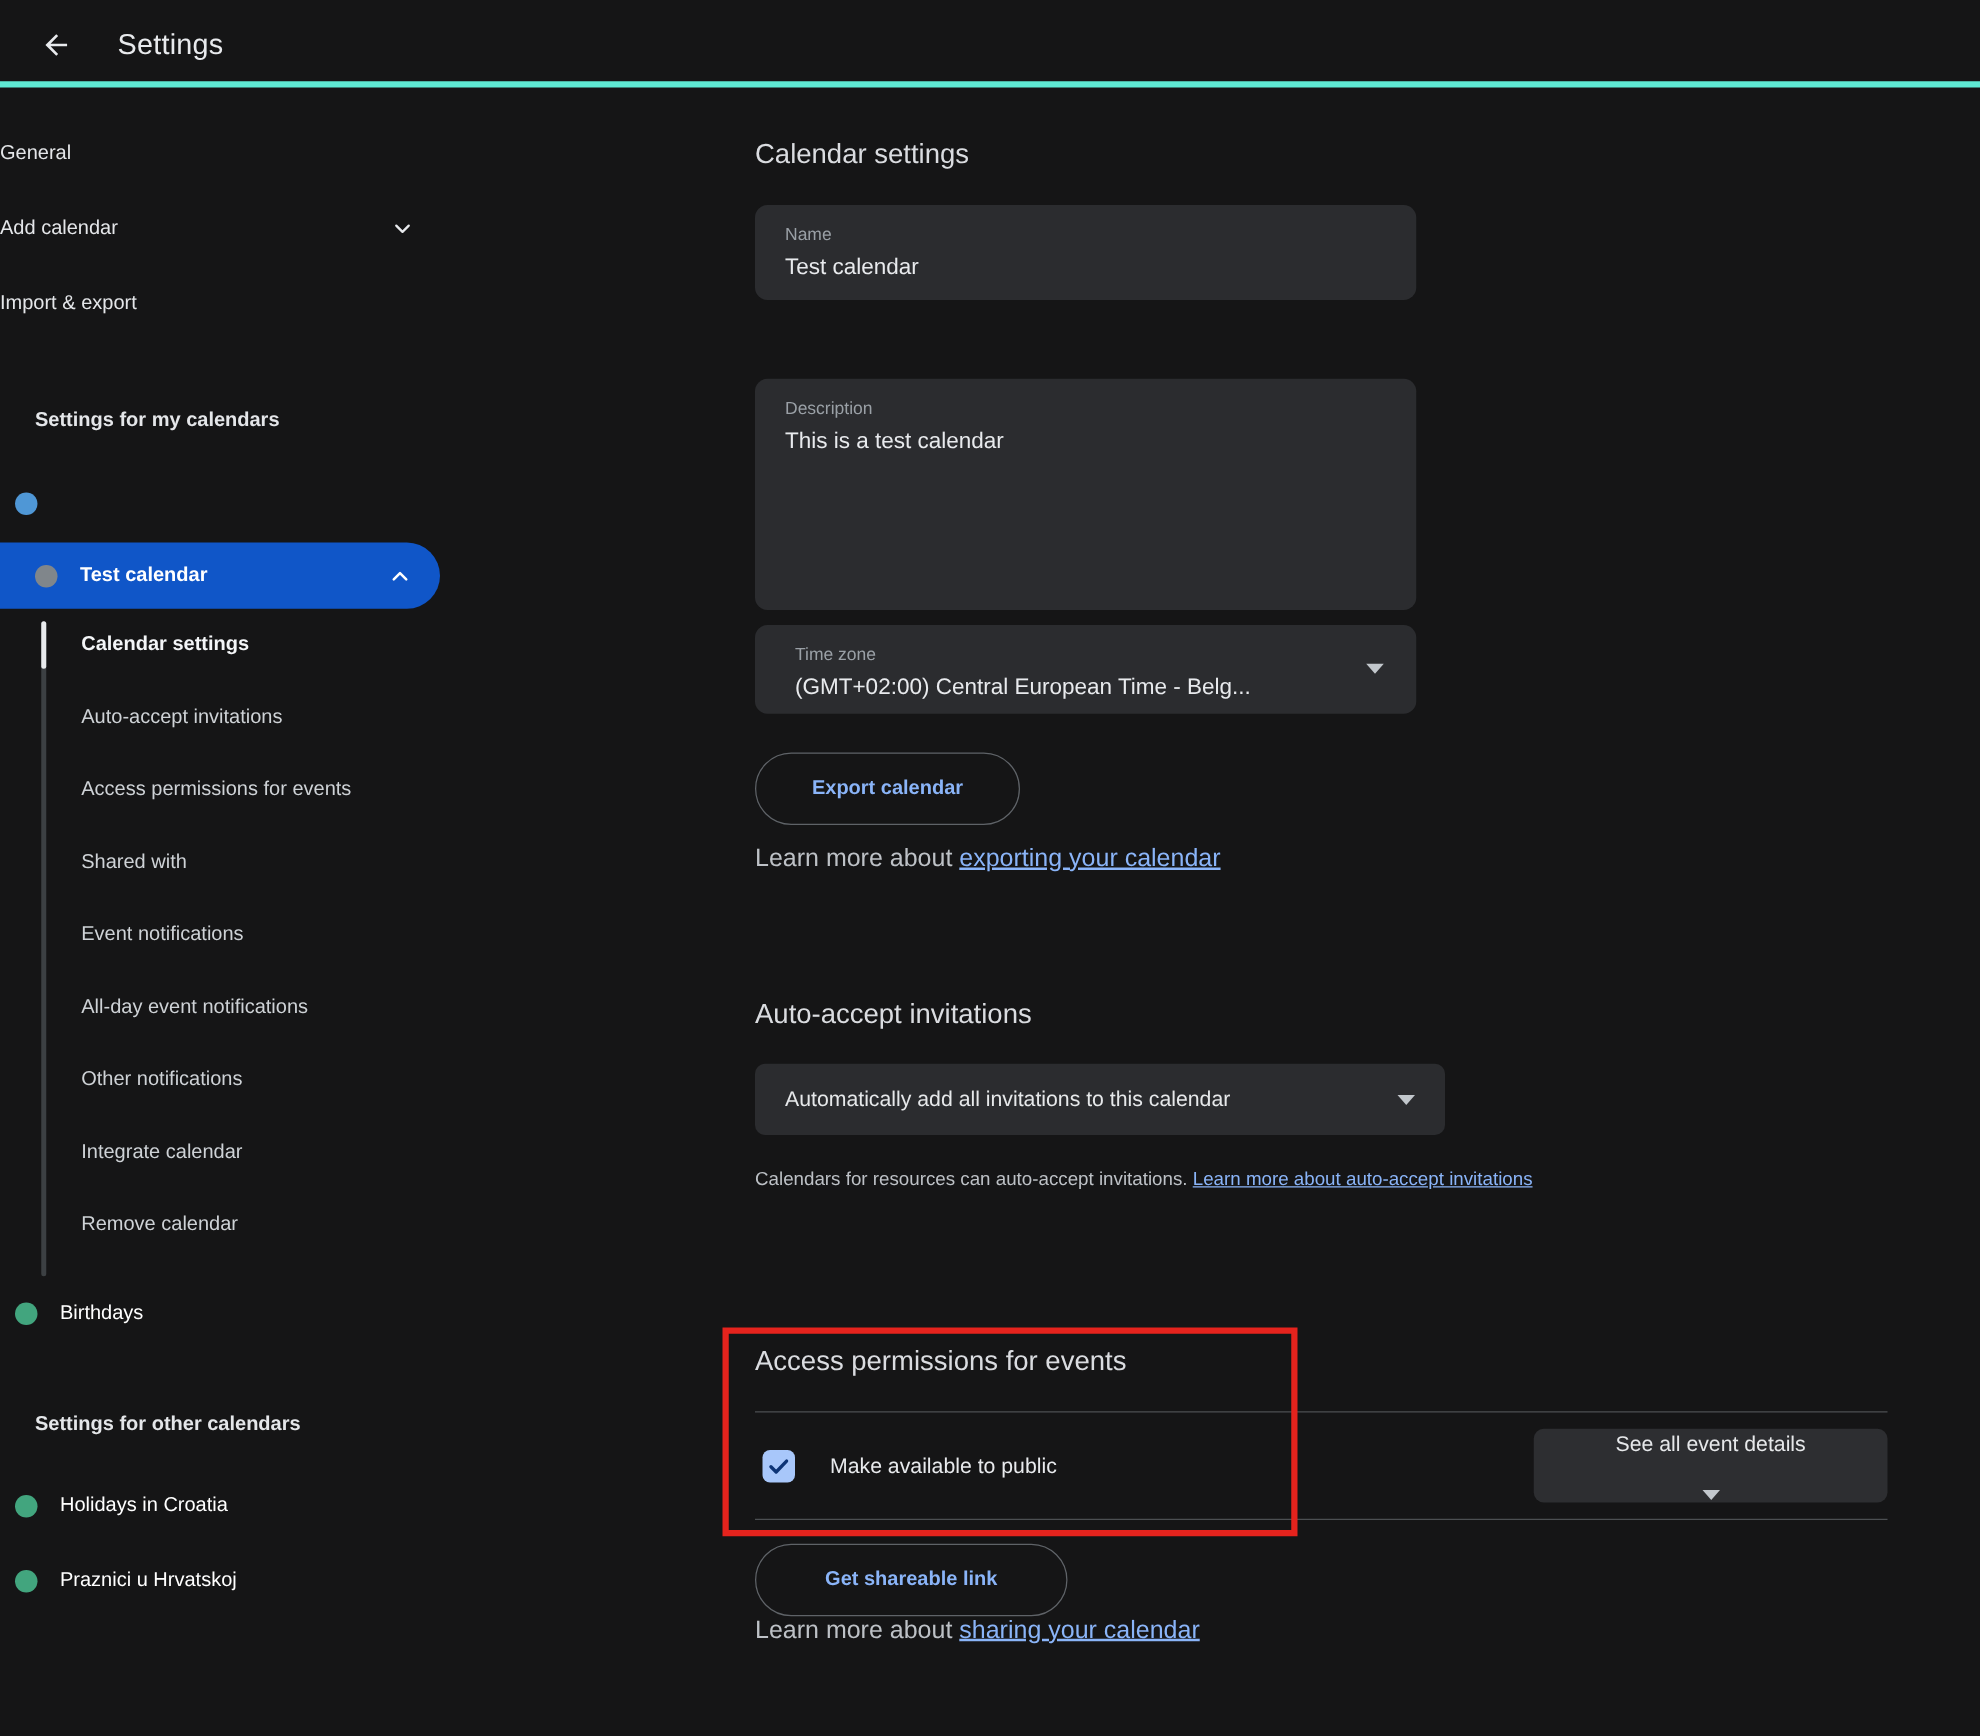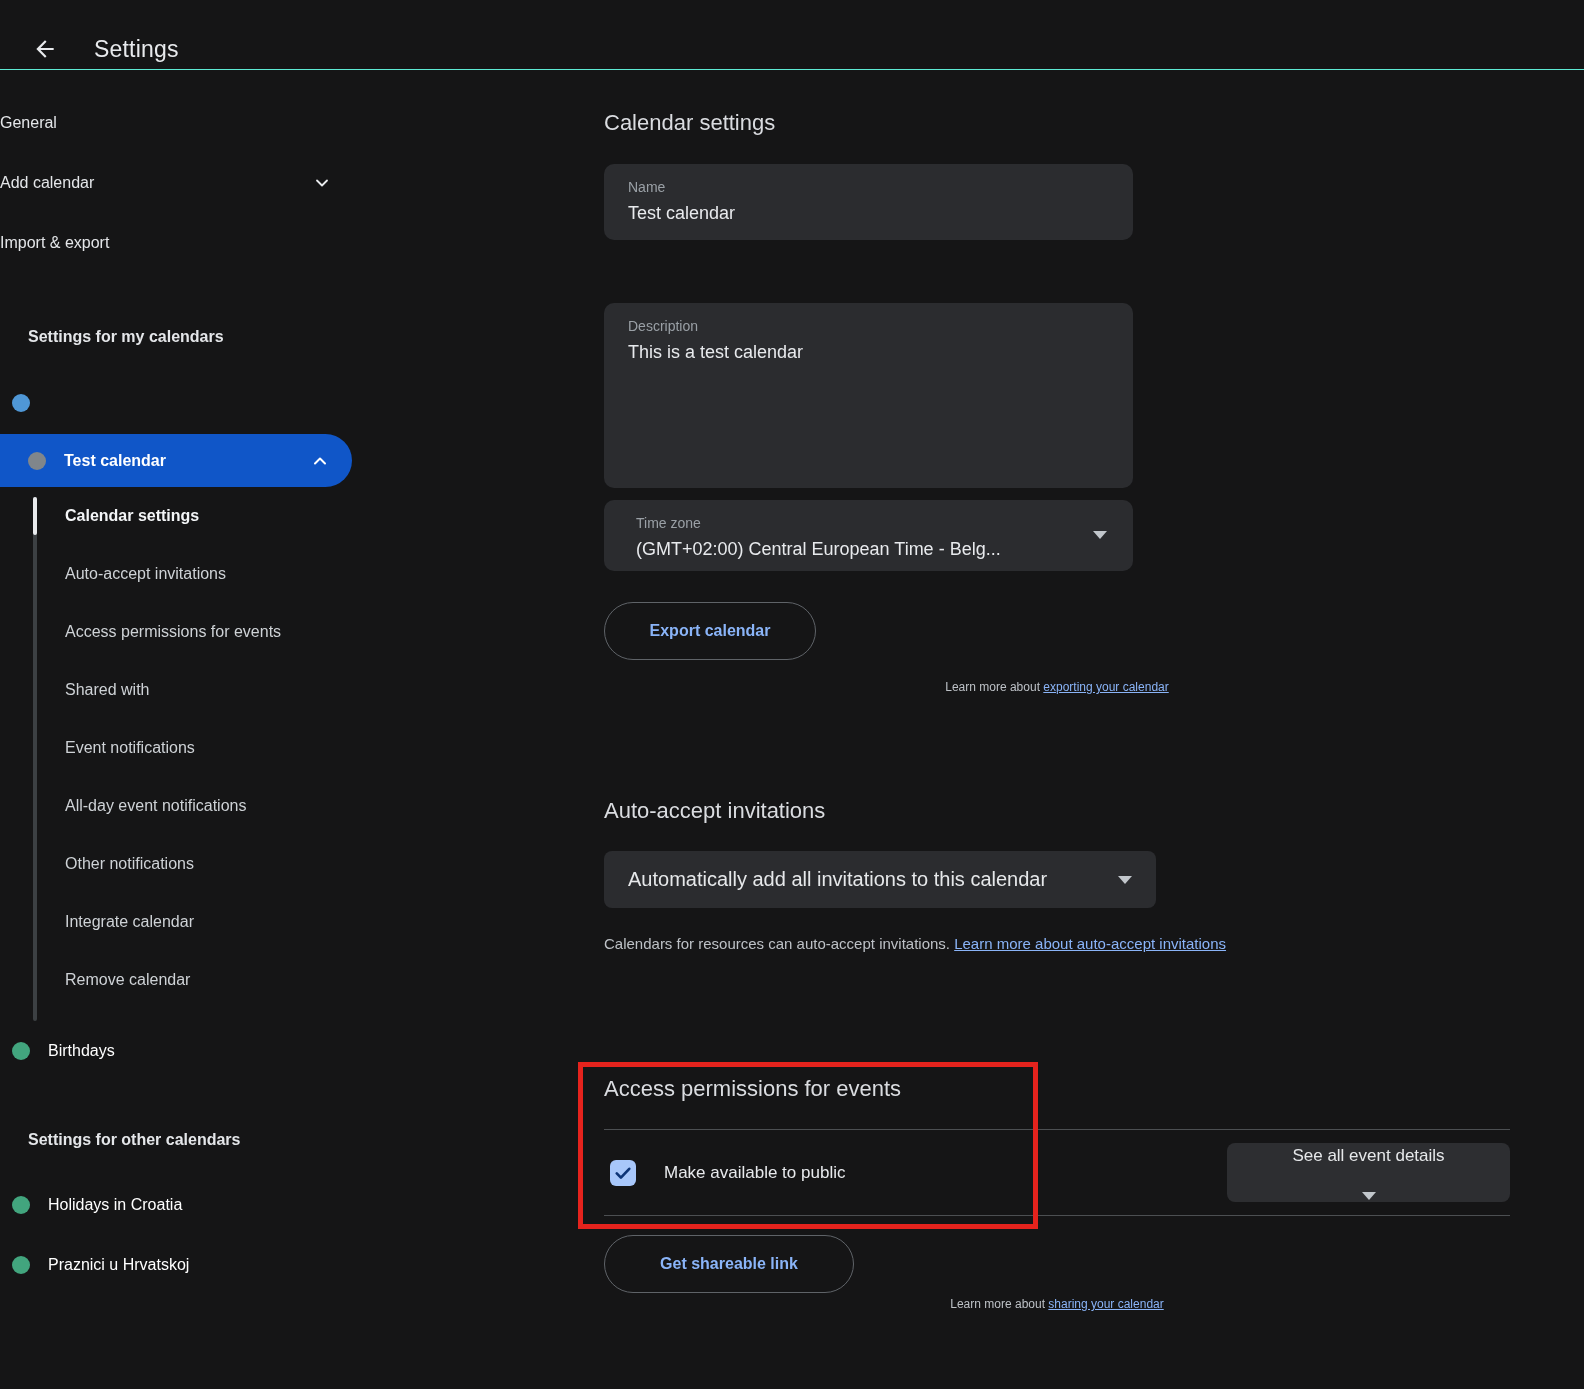--- a/index.html
+++ b/index.html
@@ -5,22 +5,22 @@
   html,body{margin:0;padding:0;background:#151516;}
   .app{
     position:relative;width:1584px;height:1389px;overflow:hidden;
     background:#151516;color:#e8eaed;
     font-family:"Liberation Sans",sans-serif;
     -webkit-font-smoothing:antialiased;
   }
   
   .topbar{
     position:absolute;left:0;top:0;width:100%;height:70px;
-    box-sizing:border-box;border-bottom:1px solid #5eead4;
-    display:flex;align-items:flex-end;padding:6px 0 0 30px;
+    box-sizing:border-box;border-bottom:5px solid #5eead4;
+    display:flex;align-items:center;padding:6px 0 0 30px;
   }
   .topbar-inner{display:flex;align-items:center;height:40px;}
   .back-btn{width:30px;height:30px;display:flex;align-items:center;justify-content:center;cursor:pointer;background:none;border:none;padding:0;}
   .page-title{font-size:23px;font-weight:400;color:#e8eaed;margin:0 0 0 34px;letter-spacing:.2px;}
   
   .sidebar{position:absolute;left:0;top:70px;width:580px;padding-top:38px;box-sizing:border-box;}
   .nav-item{height:30px;display:flex;align-items:center;font-size:16px;color:#e4e6e9;cursor:pointer;width:352px;box-sizing:border-box;}
   .nav-item + .nav-item{margin-top:30px;text-align:center;}
   .nav-item .chev{margin-left:auto;margin-right:20px;display:flex;}
   .section-label{height:30px;display:flex;align-items:center;padding-left:28px;font-size:16px;font-weight:700;color:#e4e6e9;}
@@ -60,28 +60,28 @@
   .box-tz{margin-top:12px;height:71px;cursor:pointer;padding-left:32px;}
   .tri{width:0;height:0;border-left:7px solid transparent;border-right:7px solid transparent;border-top:8px solid #c2c7cc;}
   .tz-tri{position:absolute;right:26px;top:31px;}
   .pill-btn{
     height:58px;border:1px solid #5f6368;border-radius:29px;background:none;
     color:#8ab4f8;font-size:16px;font-weight:700;font-family:inherit;
     display:flex;align-items:center;justify-content:center;cursor:pointer;box-sizing:border-box;
   }
   .btn-export{margin-top:31px;width:212px;}
   .btn-share{margin-top:20px;width:250px;}
-  .learn{font-size:12px;line-height:22px;color:#bdc1c6;margin:0;text-align:center;}
+  .learn{font-size:20px;line-height:22px;color:#bdc1c6;margin:0;}
   .learn-1{margin-top:16px;}
   .learn-2{}
   a.lnk{color:#8ab4f8;text-decoration:underline;cursor:pointer;}
   .dd{
     margin-top:25px;width:552px;height:57px;background:#2b2c2f;border-radius:8px;
     display:flex;align-items:center;justify-content:space-between;
-    padding:0 24px;box-sizing:border-box;font-size:20px;color:#e6e8ea;cursor:pointer;
+    padding:0 24px;box-sizing:border-box;font-size:17px;color:#e6e8ea;cursor:pointer;
   }
   .caption{margin-top:25px;font-size:15px;line-height:22px;color:#bdc1c6;}
   
   .access{position:relative;margin-top:107px;height:153px;}
   .access .heading{padding-top:12px;}
   .divider{height:1px;background:#4c4f52;margin-top:25px;}
   .chk-row{height:85px;display:flex;align-items:center;padding-left:6px;box-sizing:border-box;}
   .checkbox{
     width:26px;height:26px;border-radius:6px;background:#a8c7fa;flex:0 0 26px;
     display:flex;align-items:center;justify-content:center;cursor:pointer;

